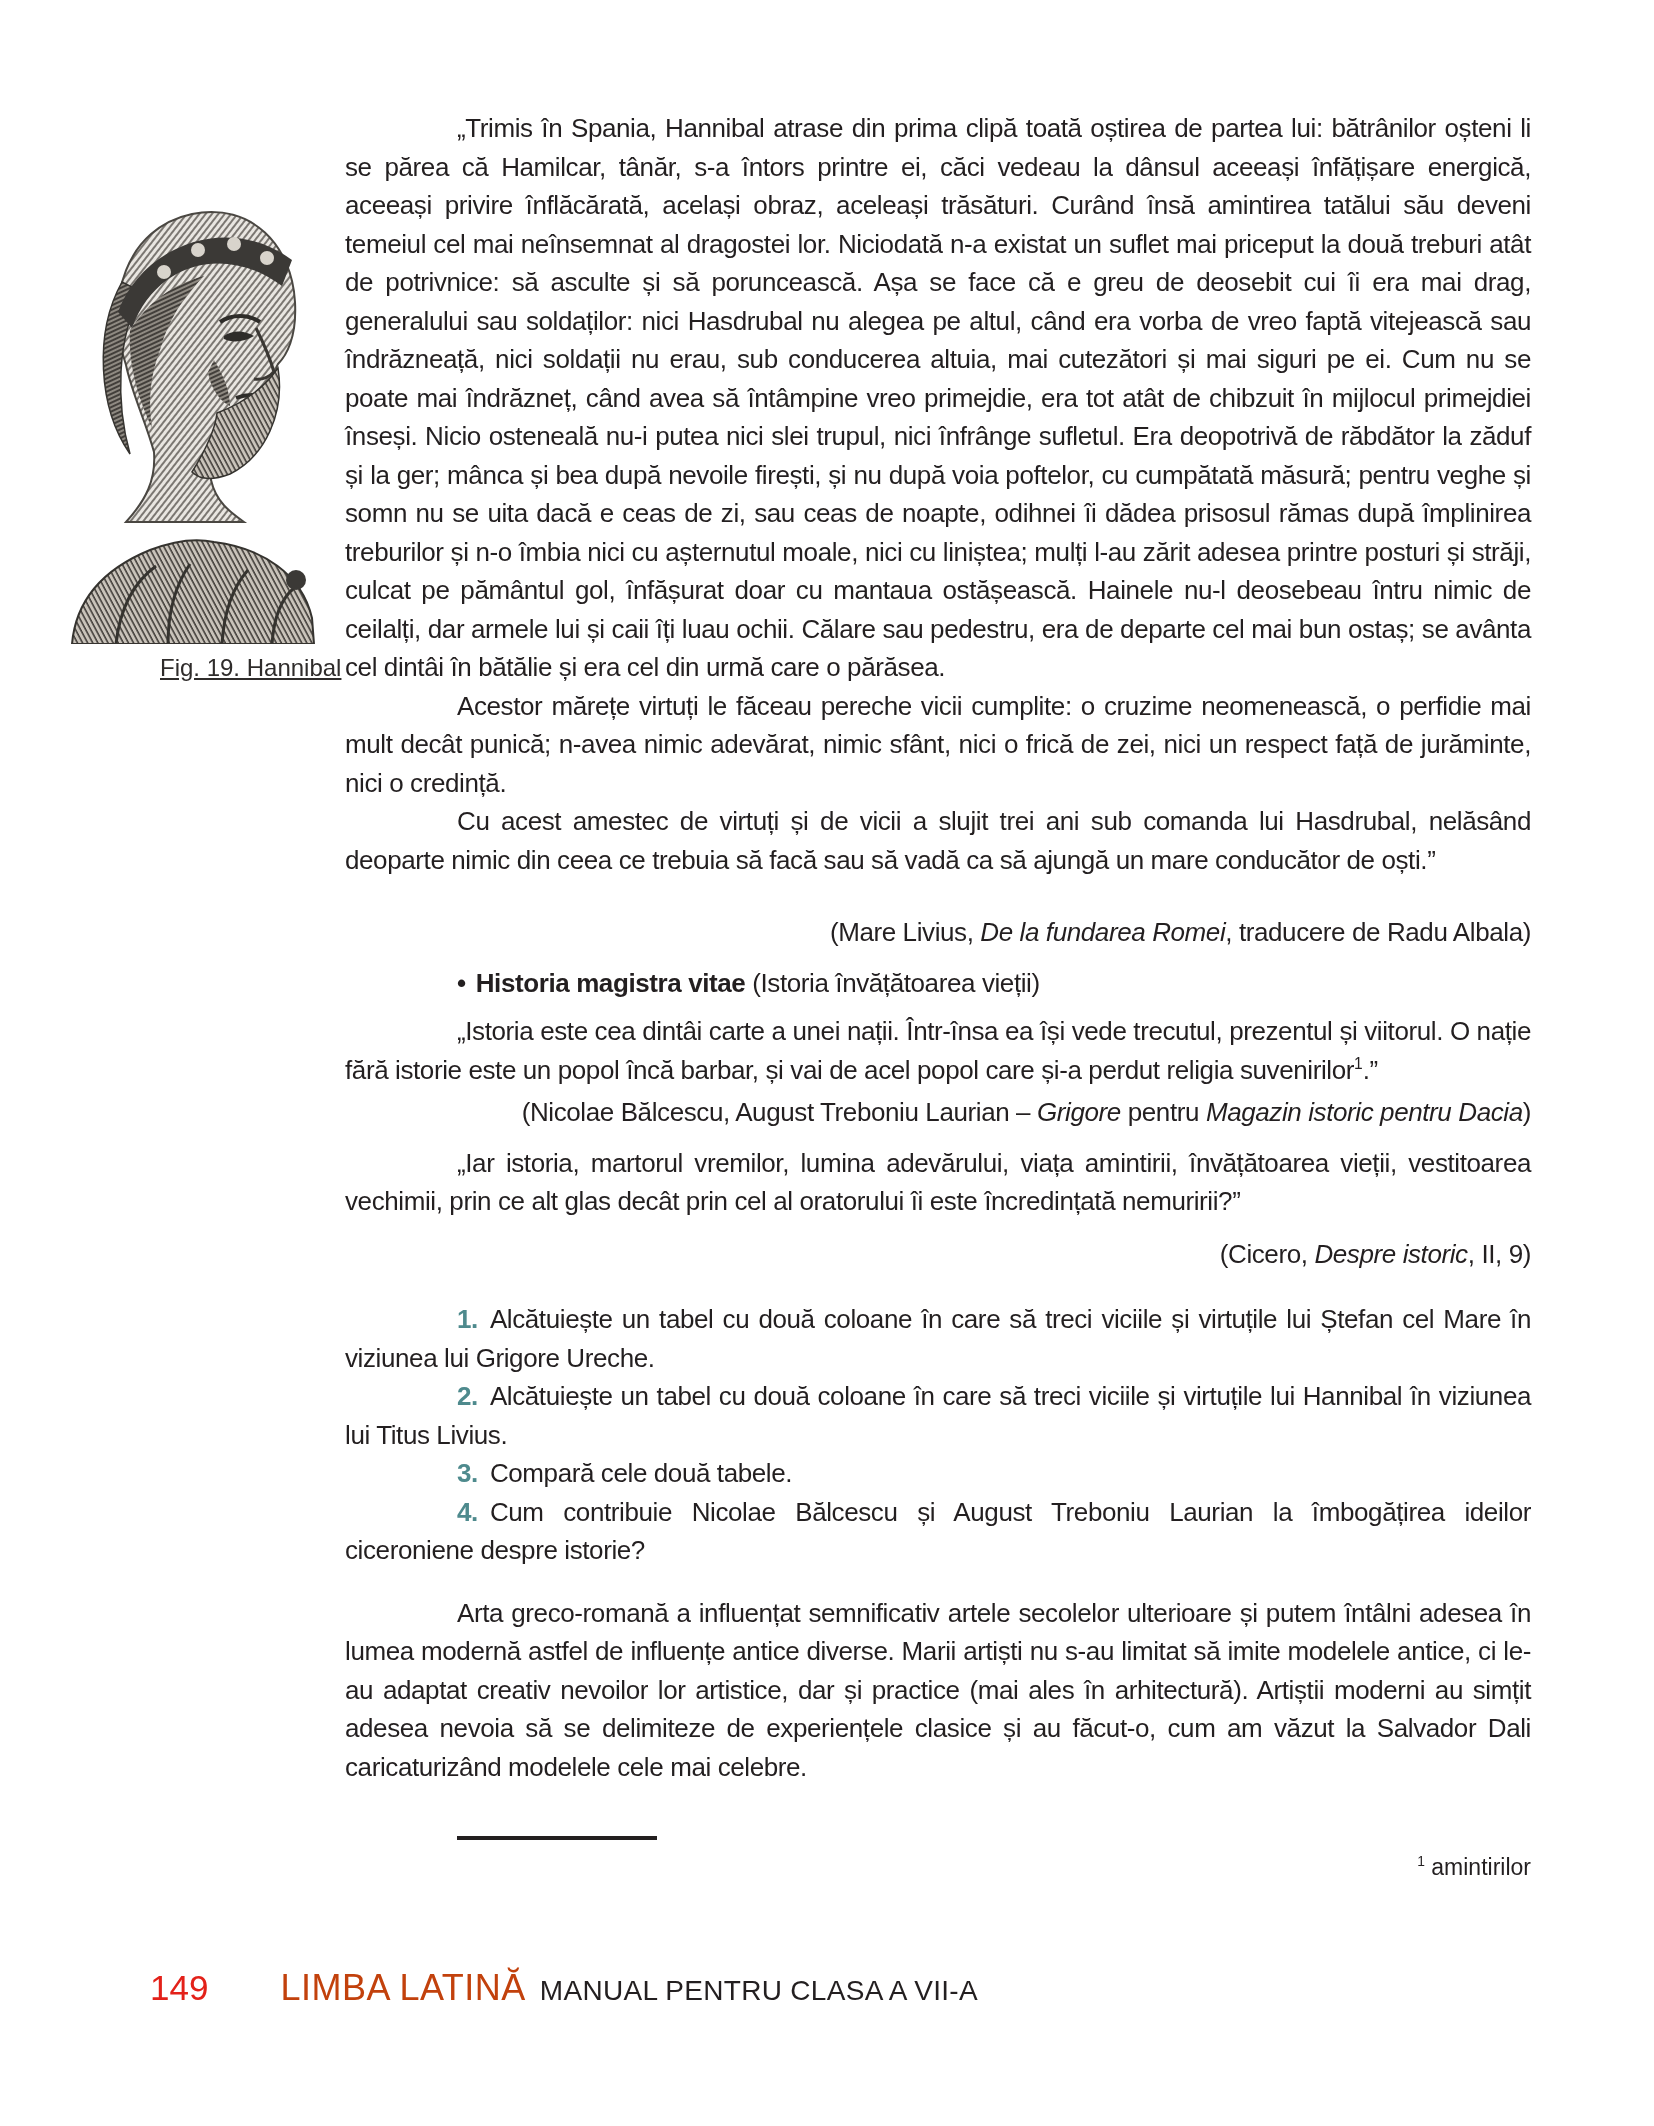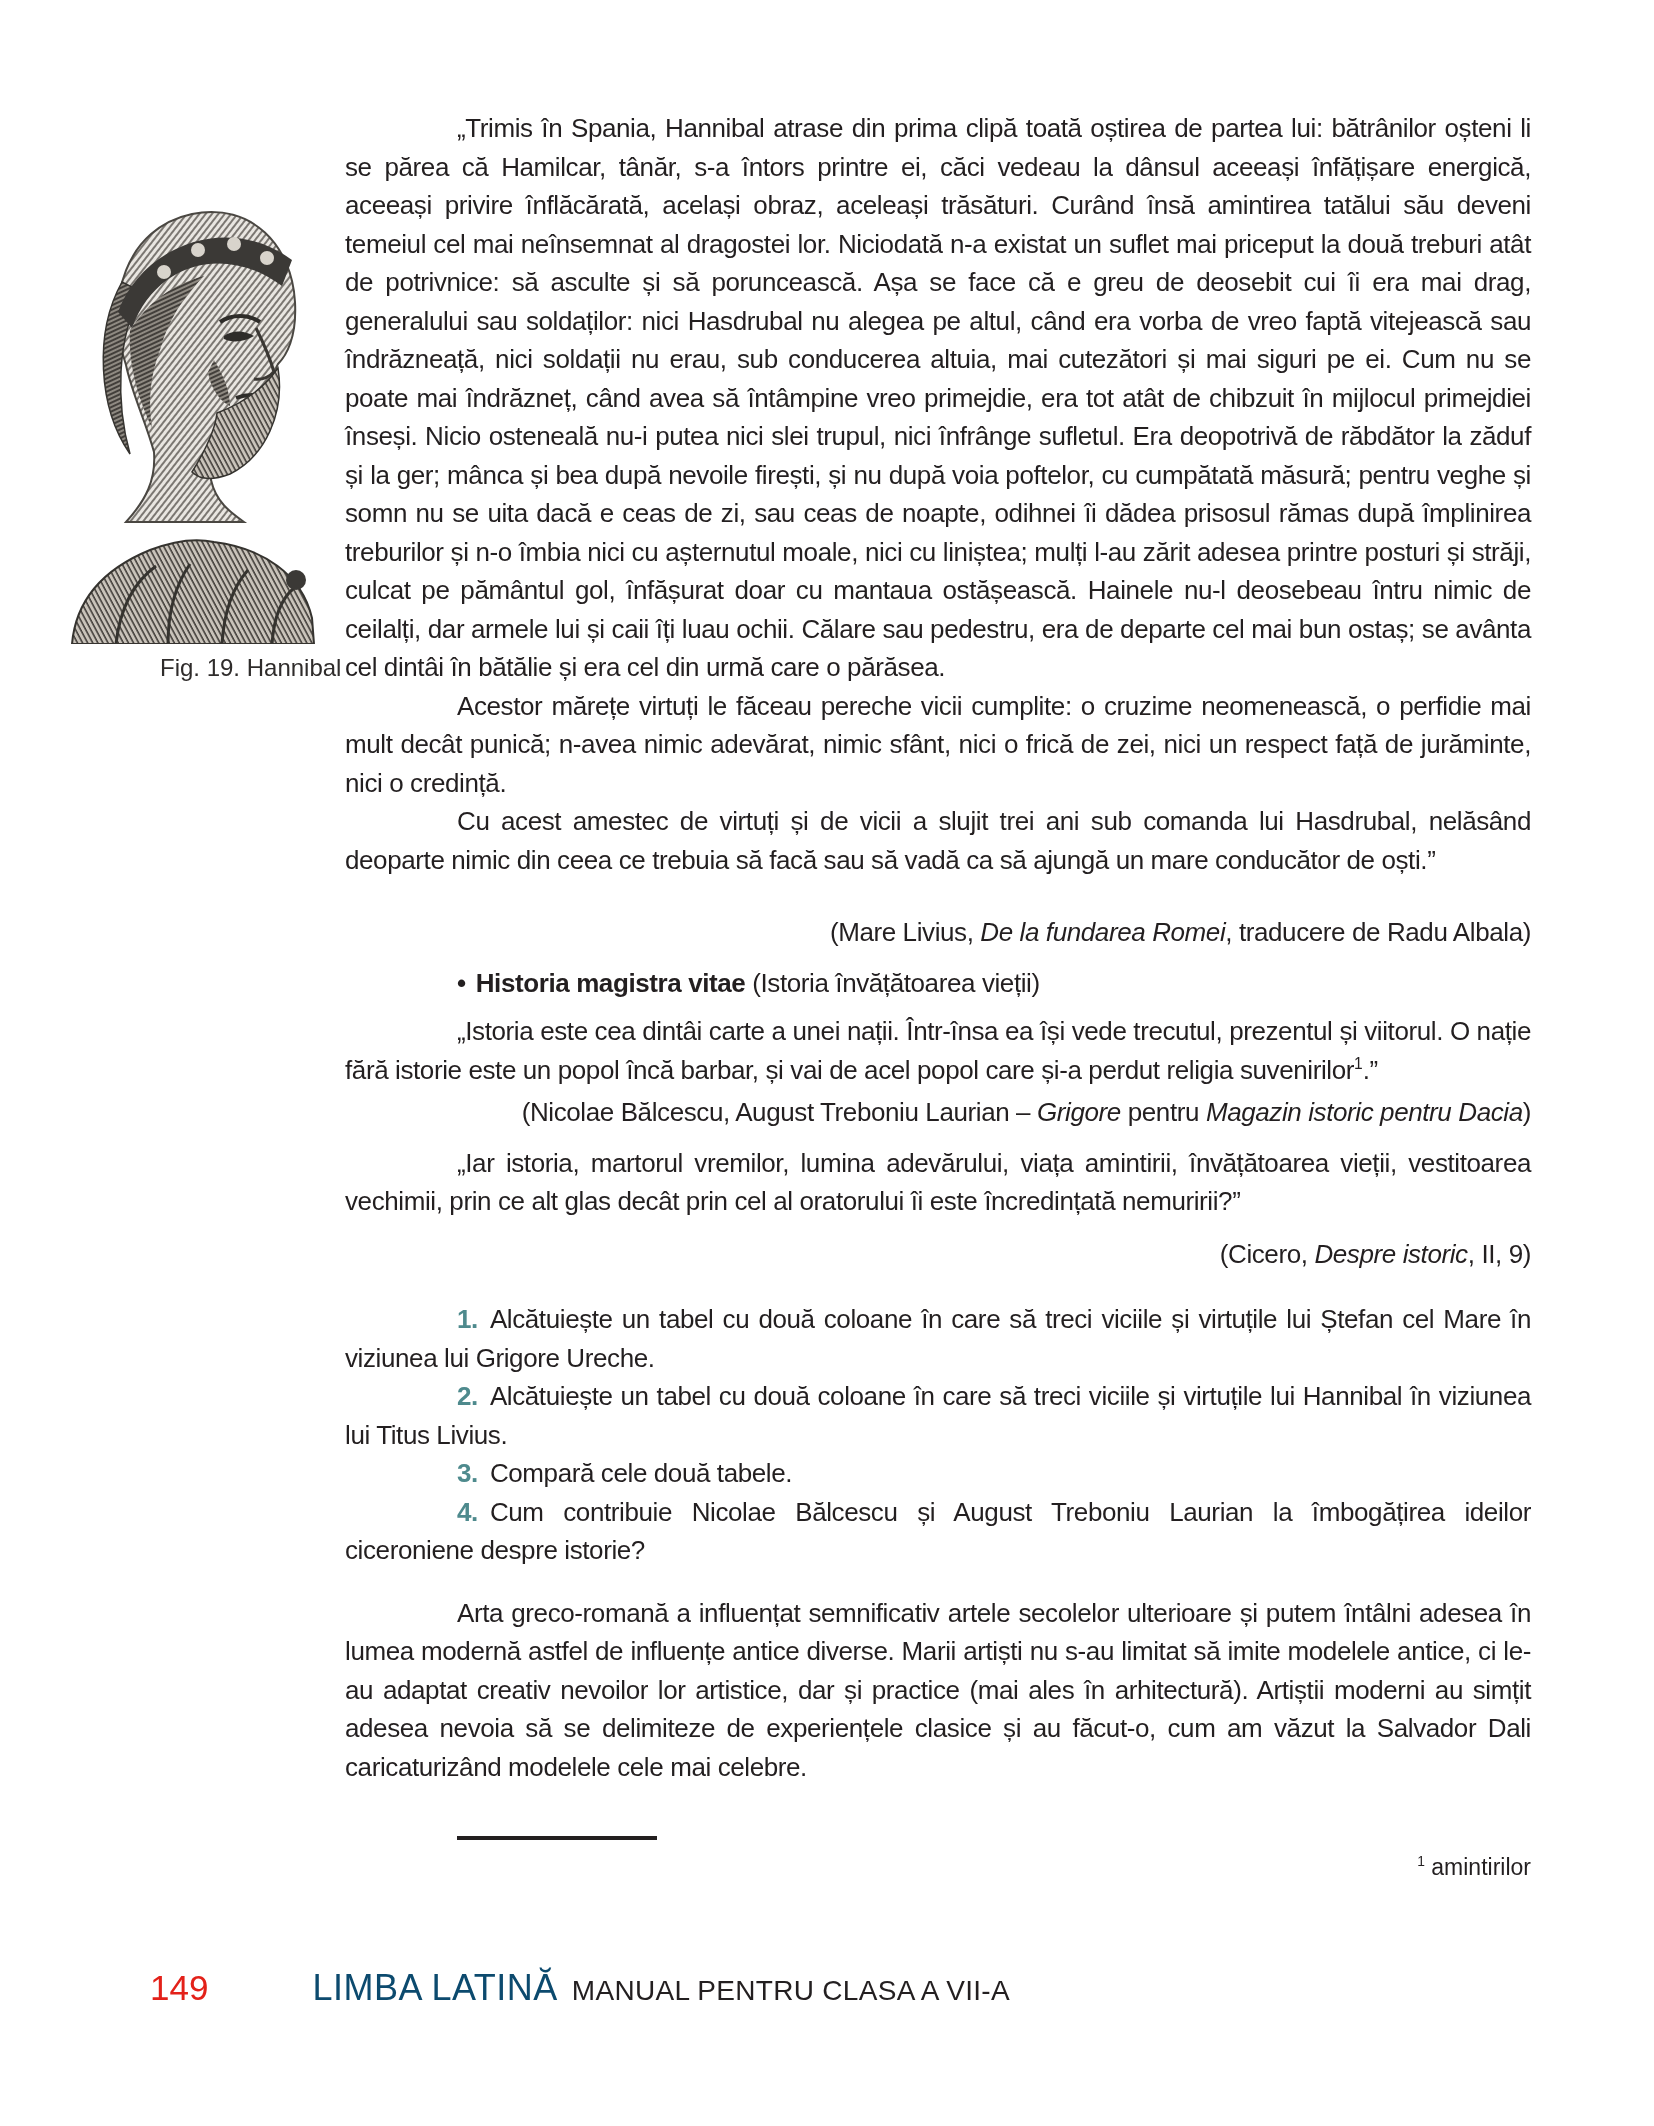--- a/index.html
+++ b/index.html
@@ -16,20 +16,21 @@
   
   .figure { position: absolute; left: 64px; top: 150px; width: 256px; }
   .figure svg { display: block; width: 256px; height: 494px; }
   .figure-caption {
     margin-top: 10px;
     padding-left: 96px;
     text-align: center;
     font-size: 24px;
     color: #2f2c2b;
     white-space: nowrap;
+    text-decoration: underline;
   }
 
   
   .main-col {
     position: absolute;
     left: 345px; top: 109px;
     width: 1186px;
     font-size: 26px;
     line-height: 38.5px;
     letter-spacing: -0.4px;
@@ -64,21 +65,21 @@
 
   
   .footer {
     position: absolute; left: 150px; top: 1967px;
     display: flex; align-items: baseline;
   }
   .footer .page-number {
     color: #e32119; font-size: 35px; letter-spacing: 0;
   }
   .footer .book-title {
-    color: #0c4a6e; font-size: 36px; margin-left: 104px; letter-spacing: 0.5px;
+    color: #c2410c; font-size: 36px; margin-left: 72px; letter-spacing: 0.5px;
     white-space: nowrap;
   }
   .footer .manual-subtitle {
     color: #231f20; font-size: 28px; margin-left: 14px; letter-spacing: 0.3px;
     white-space: nowrap;
   }
 </style>
 </head>
 <body>
 

